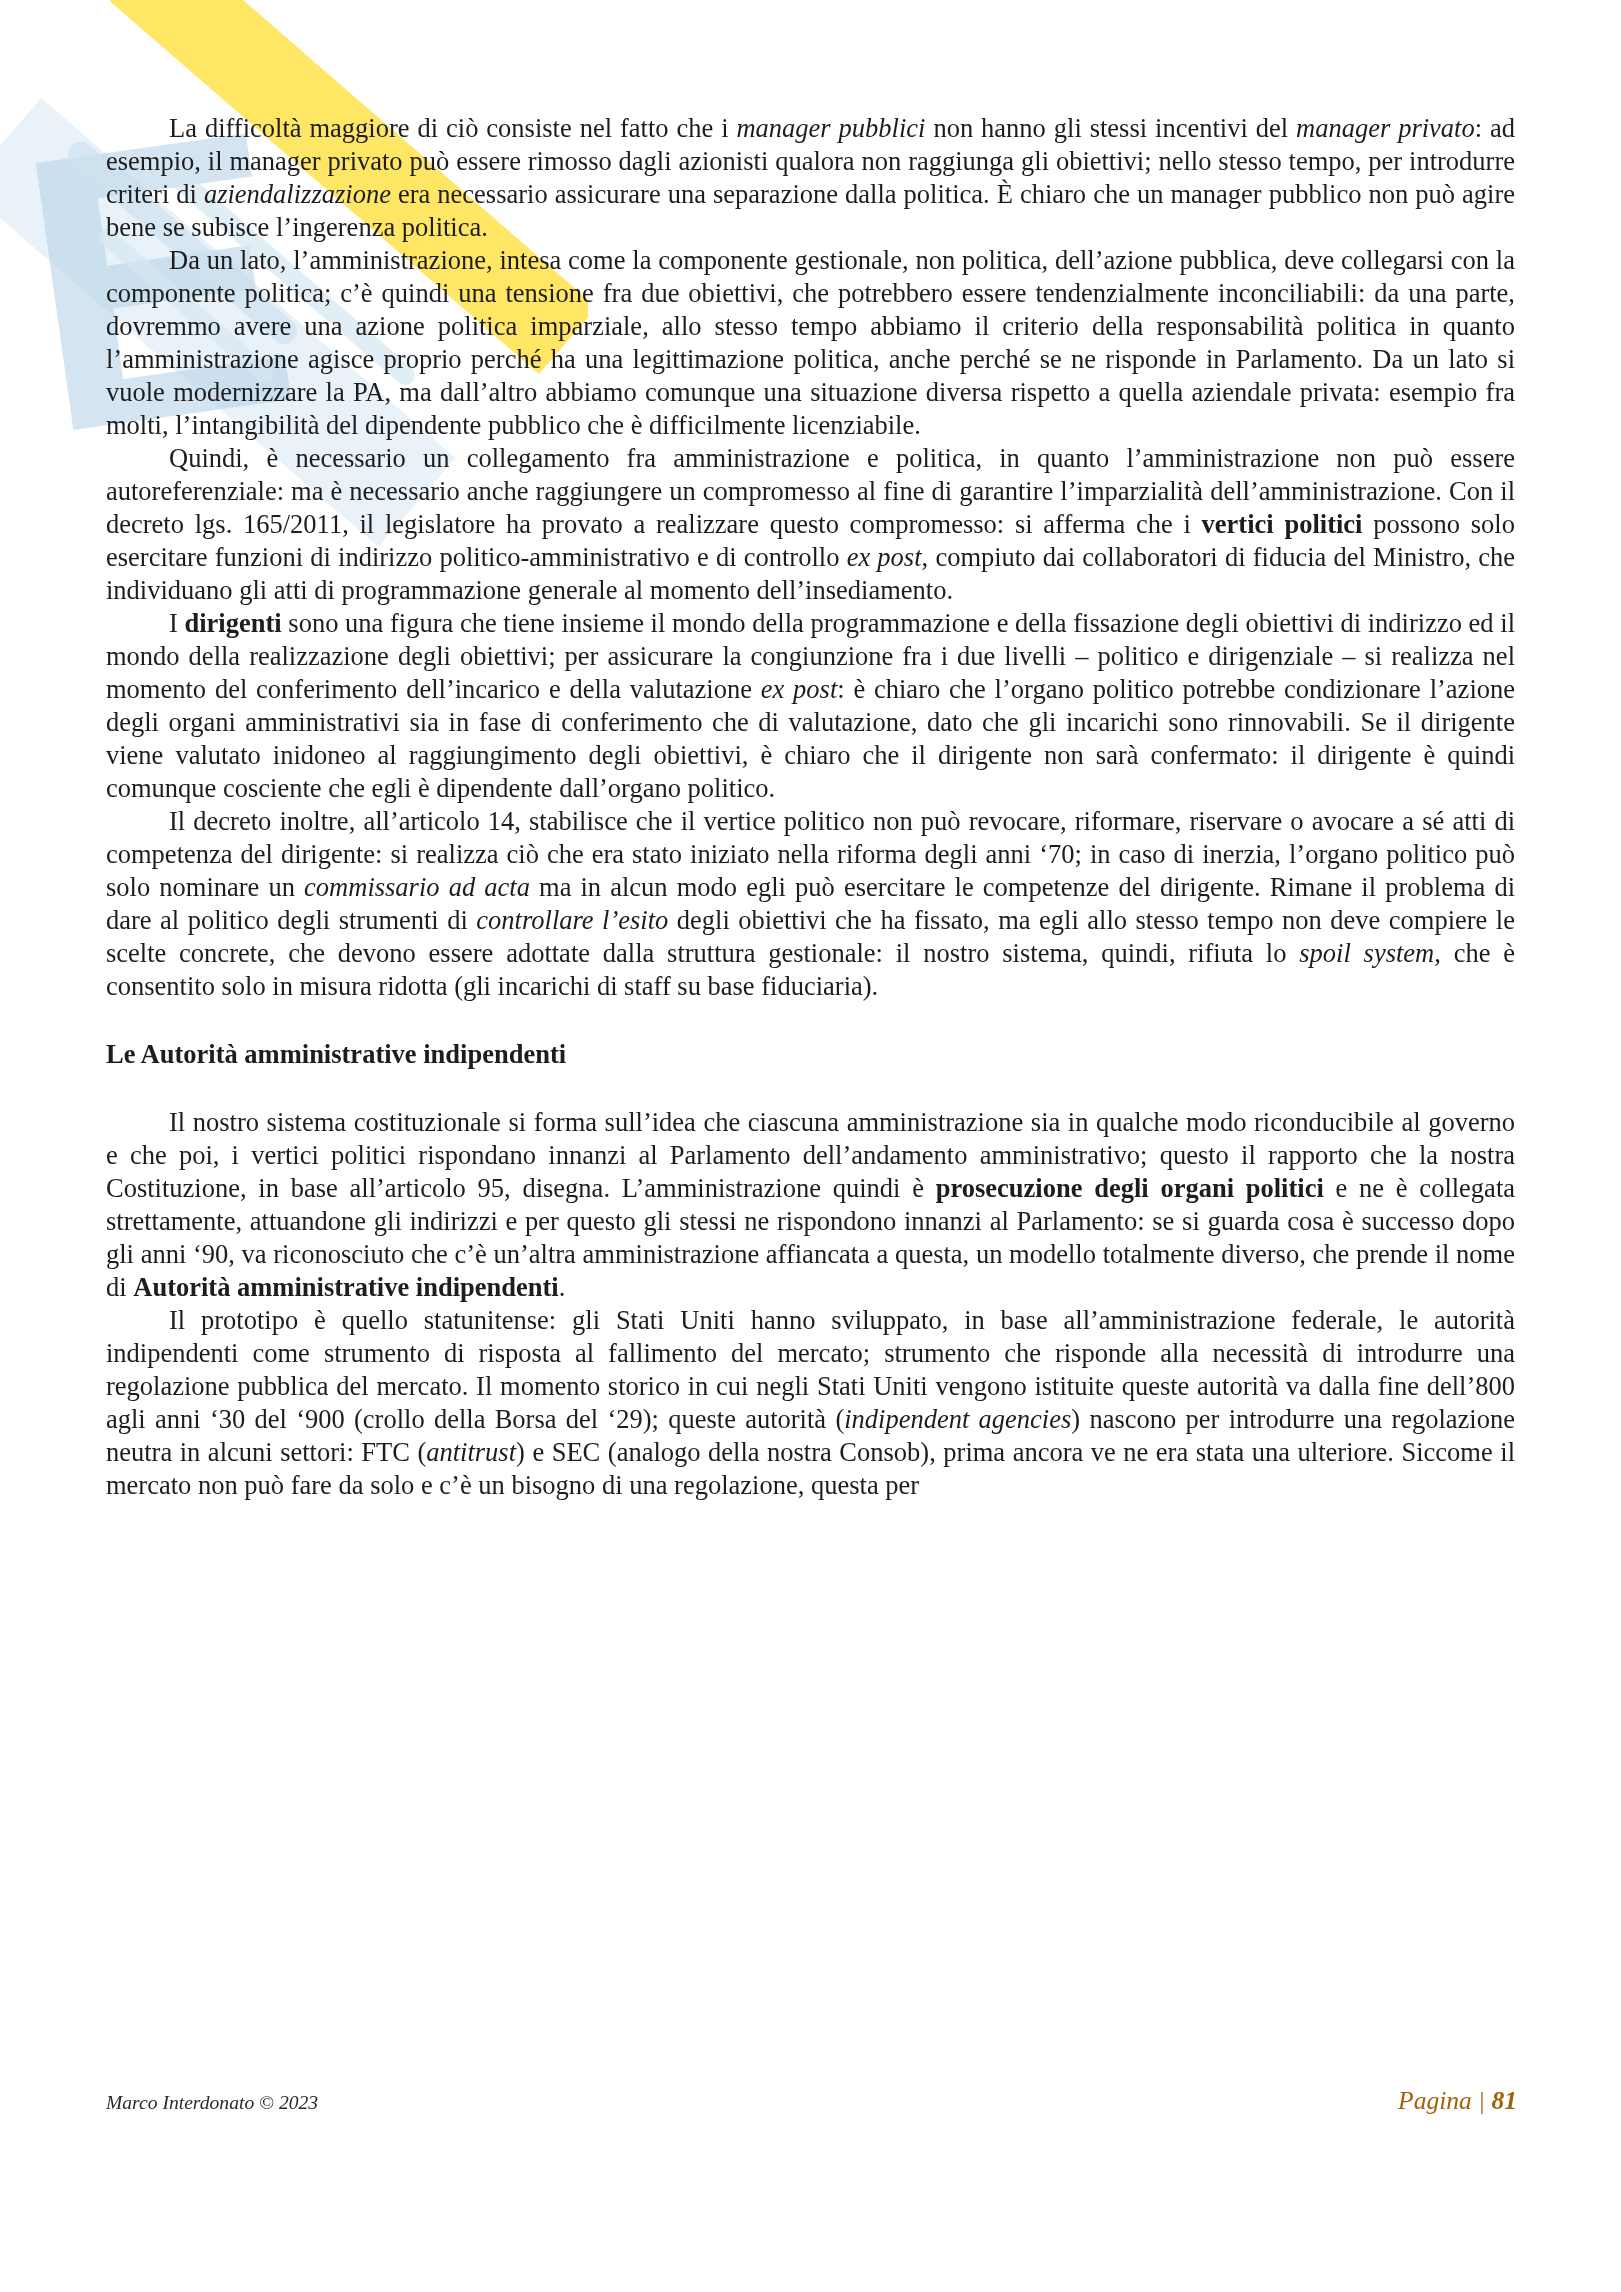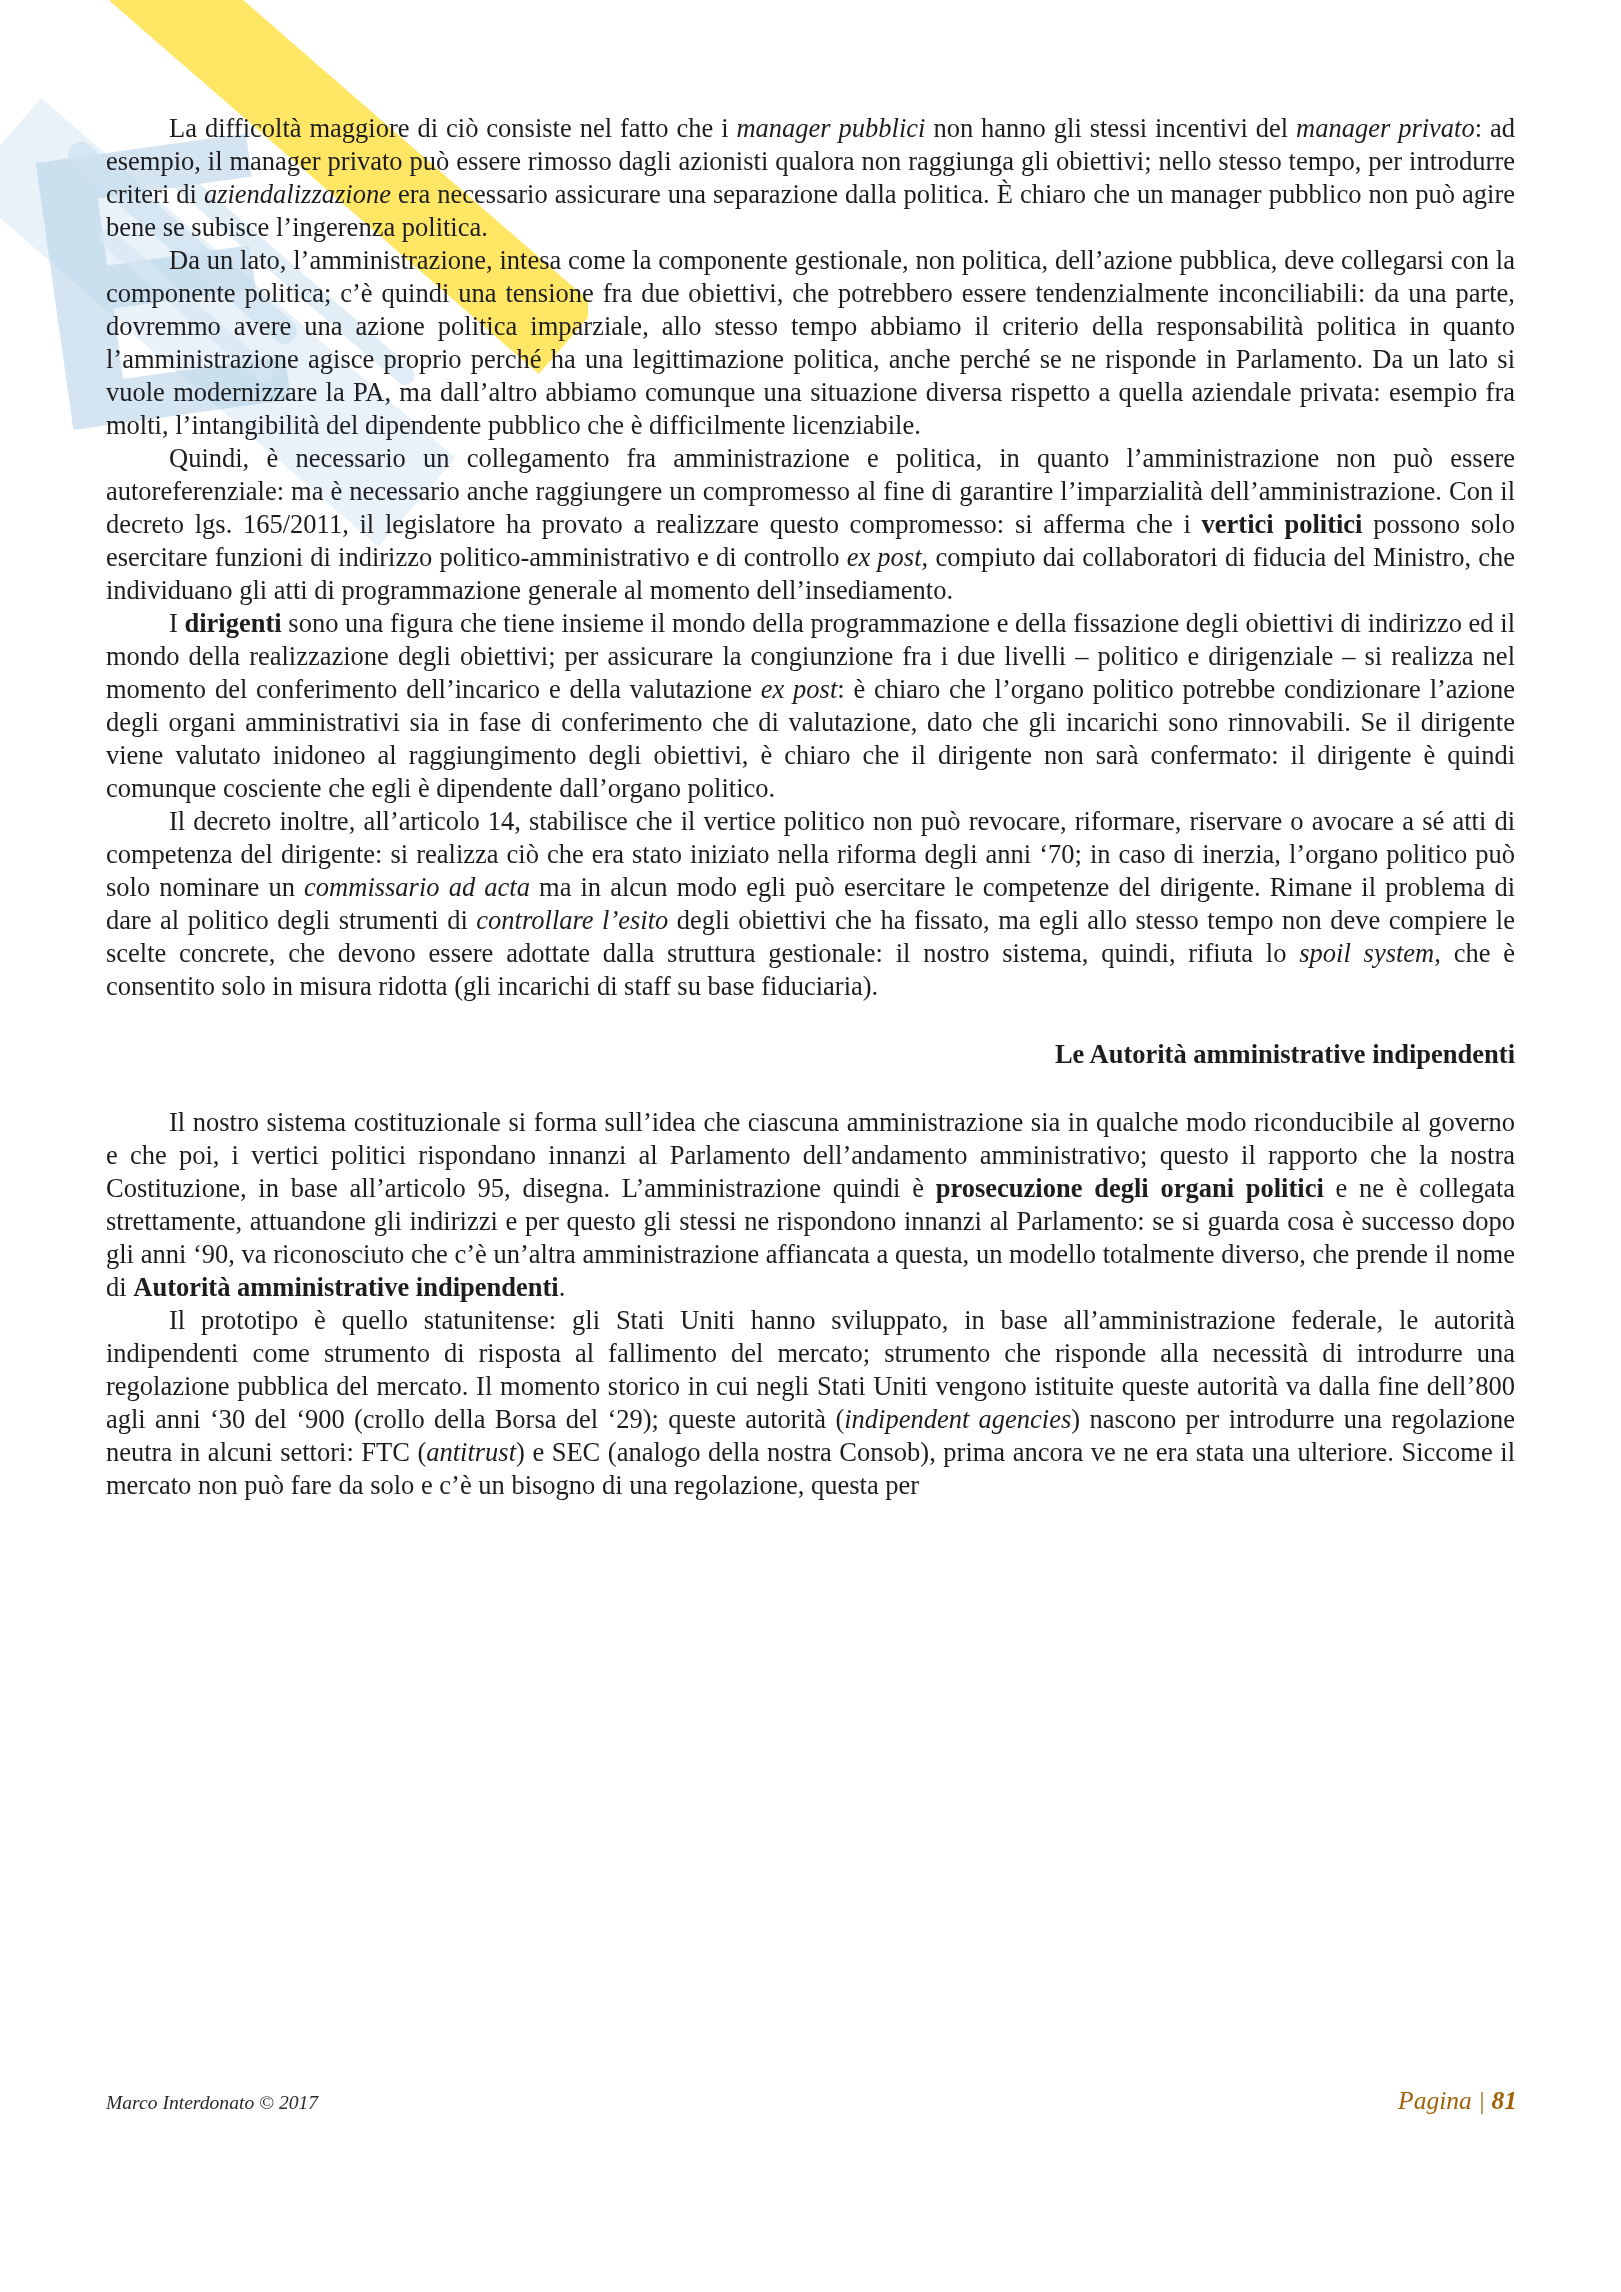--- a/index.html
+++ b/index.html
@@ -29,21 +29,21 @@
   p.body-par {
     font-size: 26.5px;
     line-height: 33px;
     text-align: justify;
     text-indent: 63px;
   }
   h2.section-heading {
     font-size: 26.5px;
     line-height: 33px;
     font-weight: bold;
-    text-align: right;
+    text-align: left;
     margin: 35px 0 35px 0;
   }
   .run-i { font-style: italic; }
   .run-b { font-weight: bold; }
   .footer {
     position: absolute;
     left: 106px;
     right: 104px;
     top: 2086px;
     display: flex;
@@ -92,21 +92,21 @@
       <p class="body-par"><span class="run">Da un lato, l’amministrazione, intesa come la componente gestionale, non politica, dell’azione pubblica, deve collegarsi con la componente politica; c’è quindi una tensione fra due obiettivi, che potrebbero essere tendenzialmente inconciliabili: da una parte, dovremmo avere una azione politica imparziale, allo stesso tempo abbiamo il criterio della responsabilità politica in quanto l’amministrazione agisce proprio perché ha una legittimazione politica, anche perché se ne risponde in Parlamento. Da un lato si vuole modernizzare la PA, ma dall’altro abbiamo comunque una situazione diversa rispetto a quella aziendale privata: esempio fra molti, l’intangibilità del dipendente pubblico che è difficilmente licenziabile.</span></p>
       <p class="body-par"><span class="run">Quindi, è necessario un collegamento fra amministrazione e politica, in quanto l’amministrazione non può essere autoreferenziale: ma è necessario anche raggiungere un compromesso al fine di garantire l’imparzialità dell’amministrazione. Con il decreto lgs. 165/2011, il legislatore ha provato a realizzare questo compromesso: si afferma che i </span><span class="run-b">vertici politici</span><span class="run"> possono solo esercitare funzioni di indirizzo politico-amministrativo e di controllo </span><span class="run-i">ex post</span><span class="run">, compiuto dai collaboratori di fiducia del Ministro, che individuano gli atti di programmazione generale al momento dell’insediamento.</span></p>
       <p class="body-par"><span class="run">I </span><span class="run-b">dirigenti</span><span class="run"> sono una figura che tiene insieme il mondo della programmazione e della fissazione degli obiettivi di indirizzo ed il mondo della realizzazione degli obiettivi; per assicurare la congiunzione fra i due livelli – politico e dirigenziale – si realizza nel momento del conferimento dell’incarico e della valutazione </span><span class="run-i">ex post</span><span class="run">: è chiaro che l’organo politico potrebbe condizionare l’azione degli organi amministrativi sia in fase di conferimento che di valutazione, dato che gli incarichi sono rinnovabili. Se il dirigente viene valutato inidoneo al raggiungimento degli obiettivi, è chiaro che il dirigente non sarà confermato: il dirigente è quindi comunque cosciente che egli è dipendente dall’organo politico.</span></p>
       <p class="body-par"><span class="run">Il decreto inoltre, all’articolo 14, stabilisce che il vertice politico non può revocare, riformare, riservare o avocare a sé atti di competenza del dirigente: si realizza ciò che era stato iniziato nella riforma degli anni ‘70; in caso di inerzia, l’organo politico può solo nominare un </span><span class="run-i">commissario ad acta</span><span class="run"> ma in alcun modo egli può esercitare le competenze del dirigente. Rimane il problema di dare al politico degli strumenti di </span><span class="run-i">controllare l’esito</span><span class="run"> degli obiettivi che ha fissato, ma egli allo stesso tempo non deve compiere le scelte concrete, che devono essere adottate dalla struttura gestionale: il nostro sistema, quindi, rifiuta lo </span><span class="run-i">spoil system</span><span class="run">, che è consentito solo in misura ridotta (gli incarichi di staff su base fiduciaria).</span></p>
       <h2 class="section-heading">Le Autorità amministrative indipendenti</h2>
       <p class="body-par"><span class="run">Il nostro sistema costituzionale si forma sull’idea che ciascuna amministrazione sia in qualche modo riconducibile al governo e che poi, i vertici politici rispondano innanzi al Parlamento dell’andamento amministrativo; questo il rapporto che la nostra Costituzione, in base all’articolo 95, disegna. L’amministrazione quindi è </span><span class="run-b">prosecuzione degli organi politici</span><span class="run"> e ne è collegata strettamente, attuandone gli indirizzi e per questo gli stessi ne rispondono innanzi al Parlamento: se si guarda cosa è successo dopo gli anni ‘90, va riconosciuto che c’è un’altra amministrazione affiancata a questa, un modello totalmente diverso, che prende il nome di </span><span class="run-b">Autorità amministrative indipendenti</span><span class="run">.</span></p>
       <p class="body-par"><span class="run">Il prototipo è quello statunitense: gli Stati Uniti hanno sviluppato, in base all’amministrazione federale, le autorità indipendenti come strumento di risposta al fallimento del mercato; strumento che risponde alla necessità di introdurre una regolazione pubblica del mercato. Il momento storico in cui negli Stati Uniti vengono istituite queste autorità va dalla fine dell’800 agli anni ‘30 del ‘900 (crollo della Borsa del ‘29); queste autorità (</span><span class="run-i">indipendent agencies</span><span class="run">) nascono per introdurre una regolazione neutra in alcuni settori: FTC (</span><span class="run-i">antitrust</span><span class="run">) e SEC (analogo della nostra Consob), prima ancora ve ne era stata una ulteriore. Siccome il mercato non può fare da solo e c’è un bisogno di una regolazione, questa per</span></p>
     </div>
 
   <div class="footer">
-    <span class="footer-left">Marco Interdonato © 2017</span>
+    <span class="footer-left">Marco Interdonato © 2023</span>
     <span class="footer-right">
       <span>Pagina</span>
       <span>|</span>
       <span class="page-num">81</span>
     </span>
   </div>
 
 </div>
 
 

